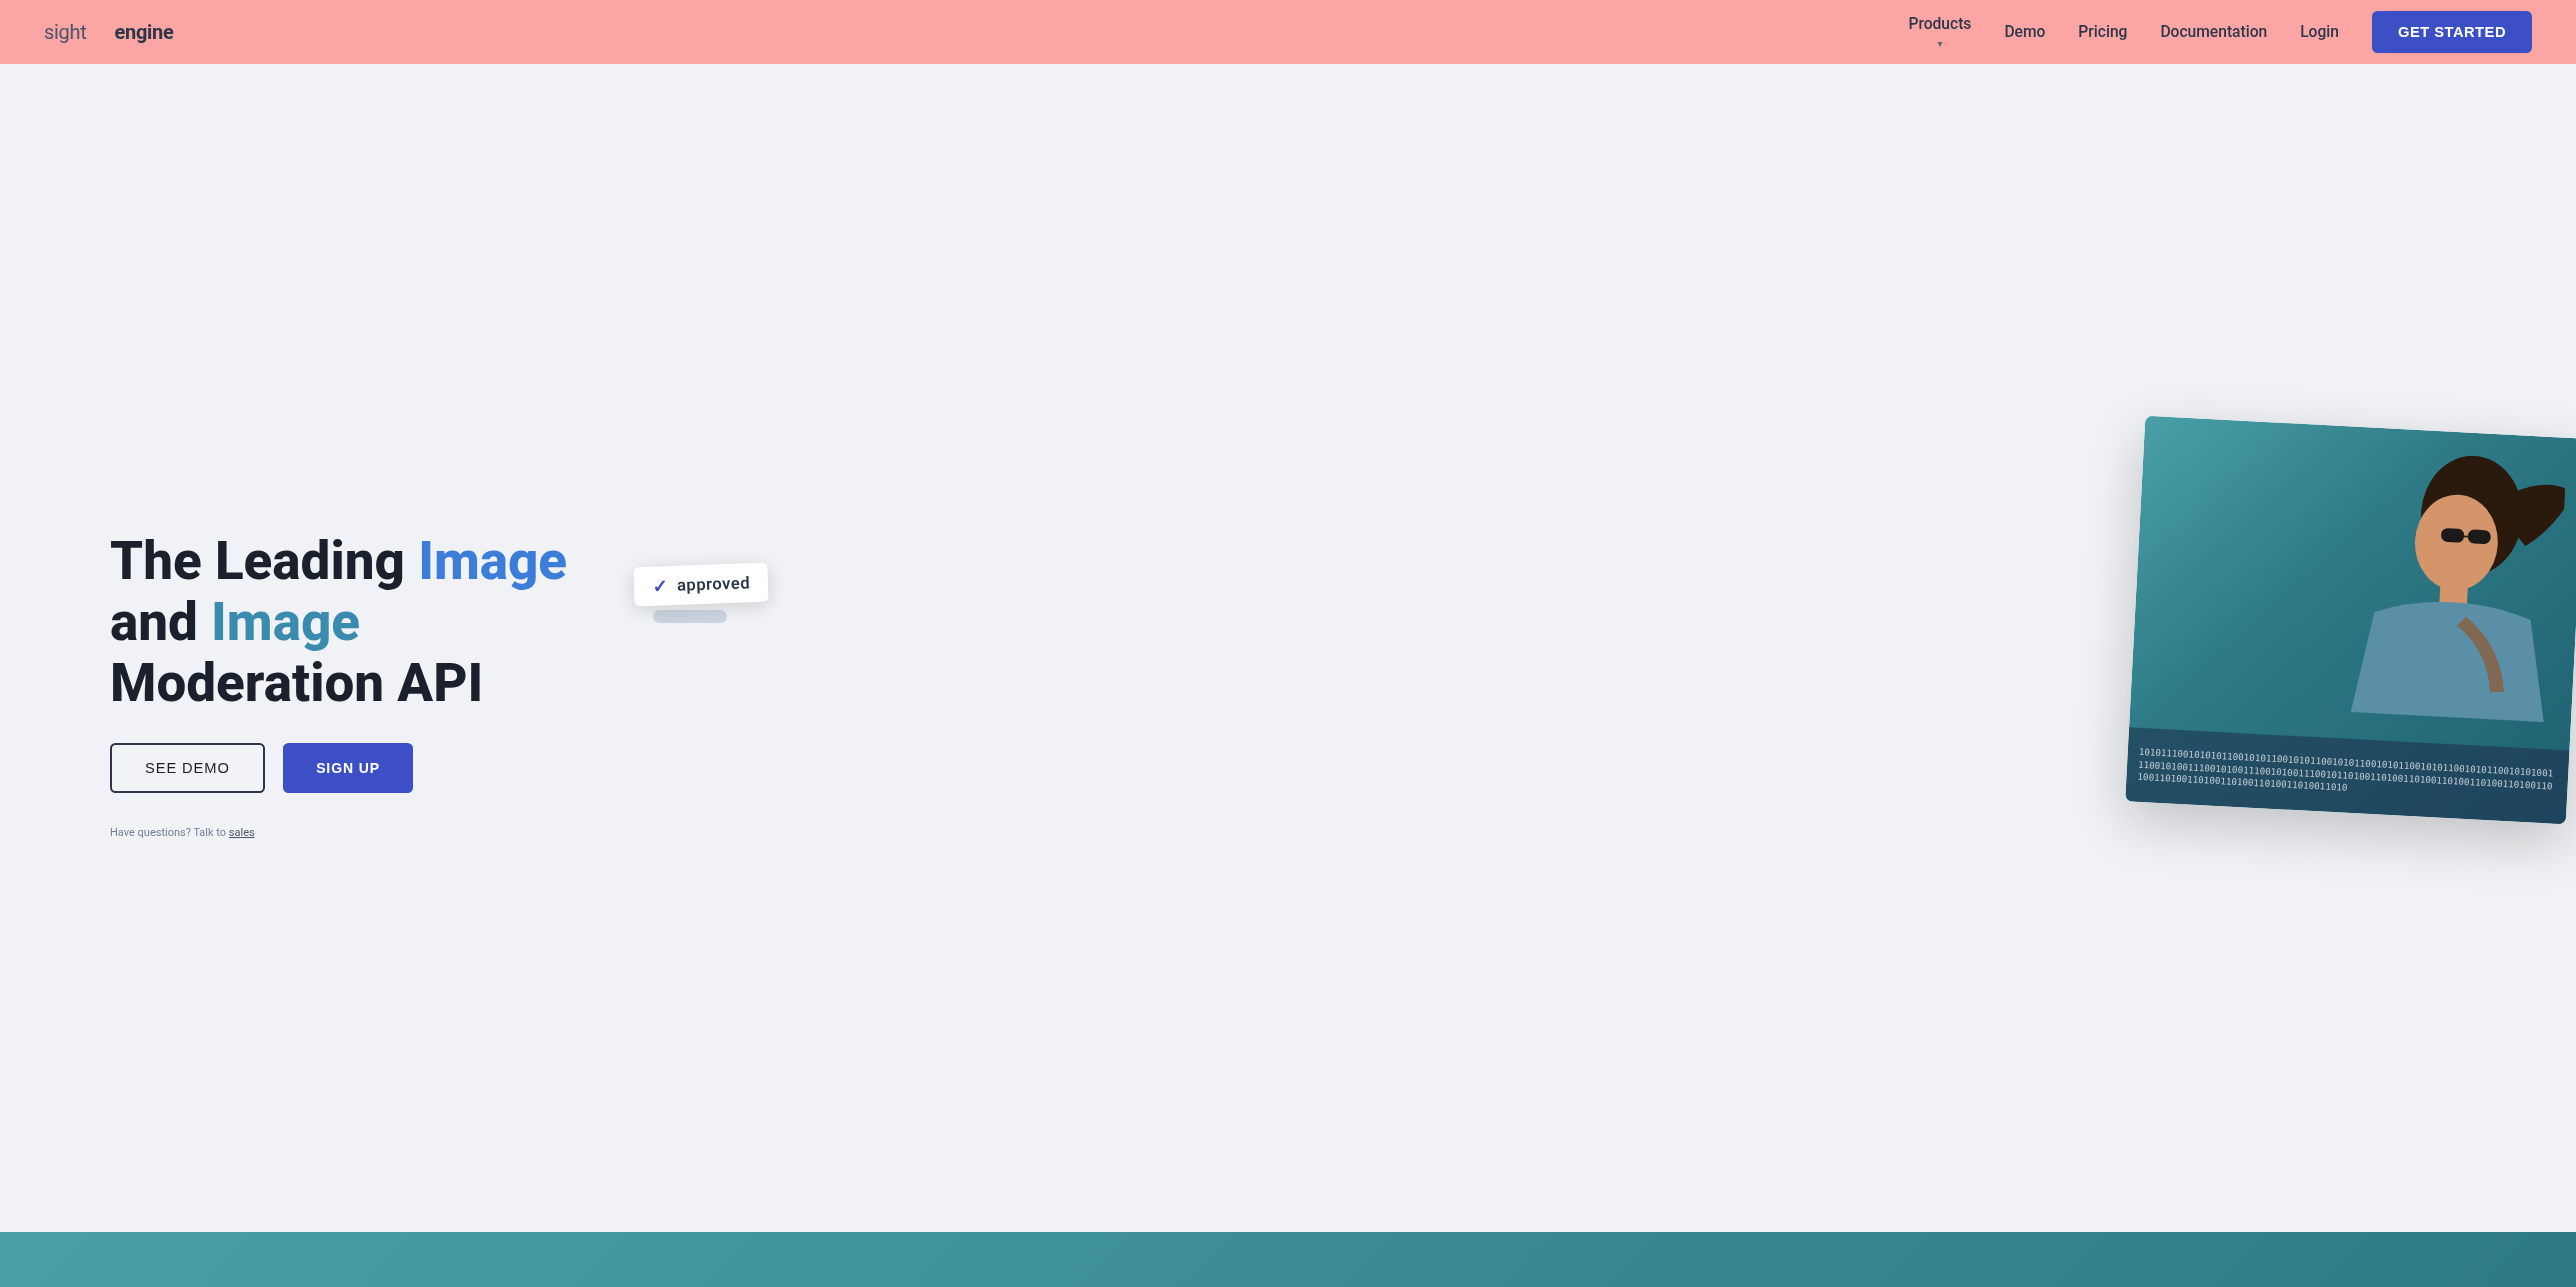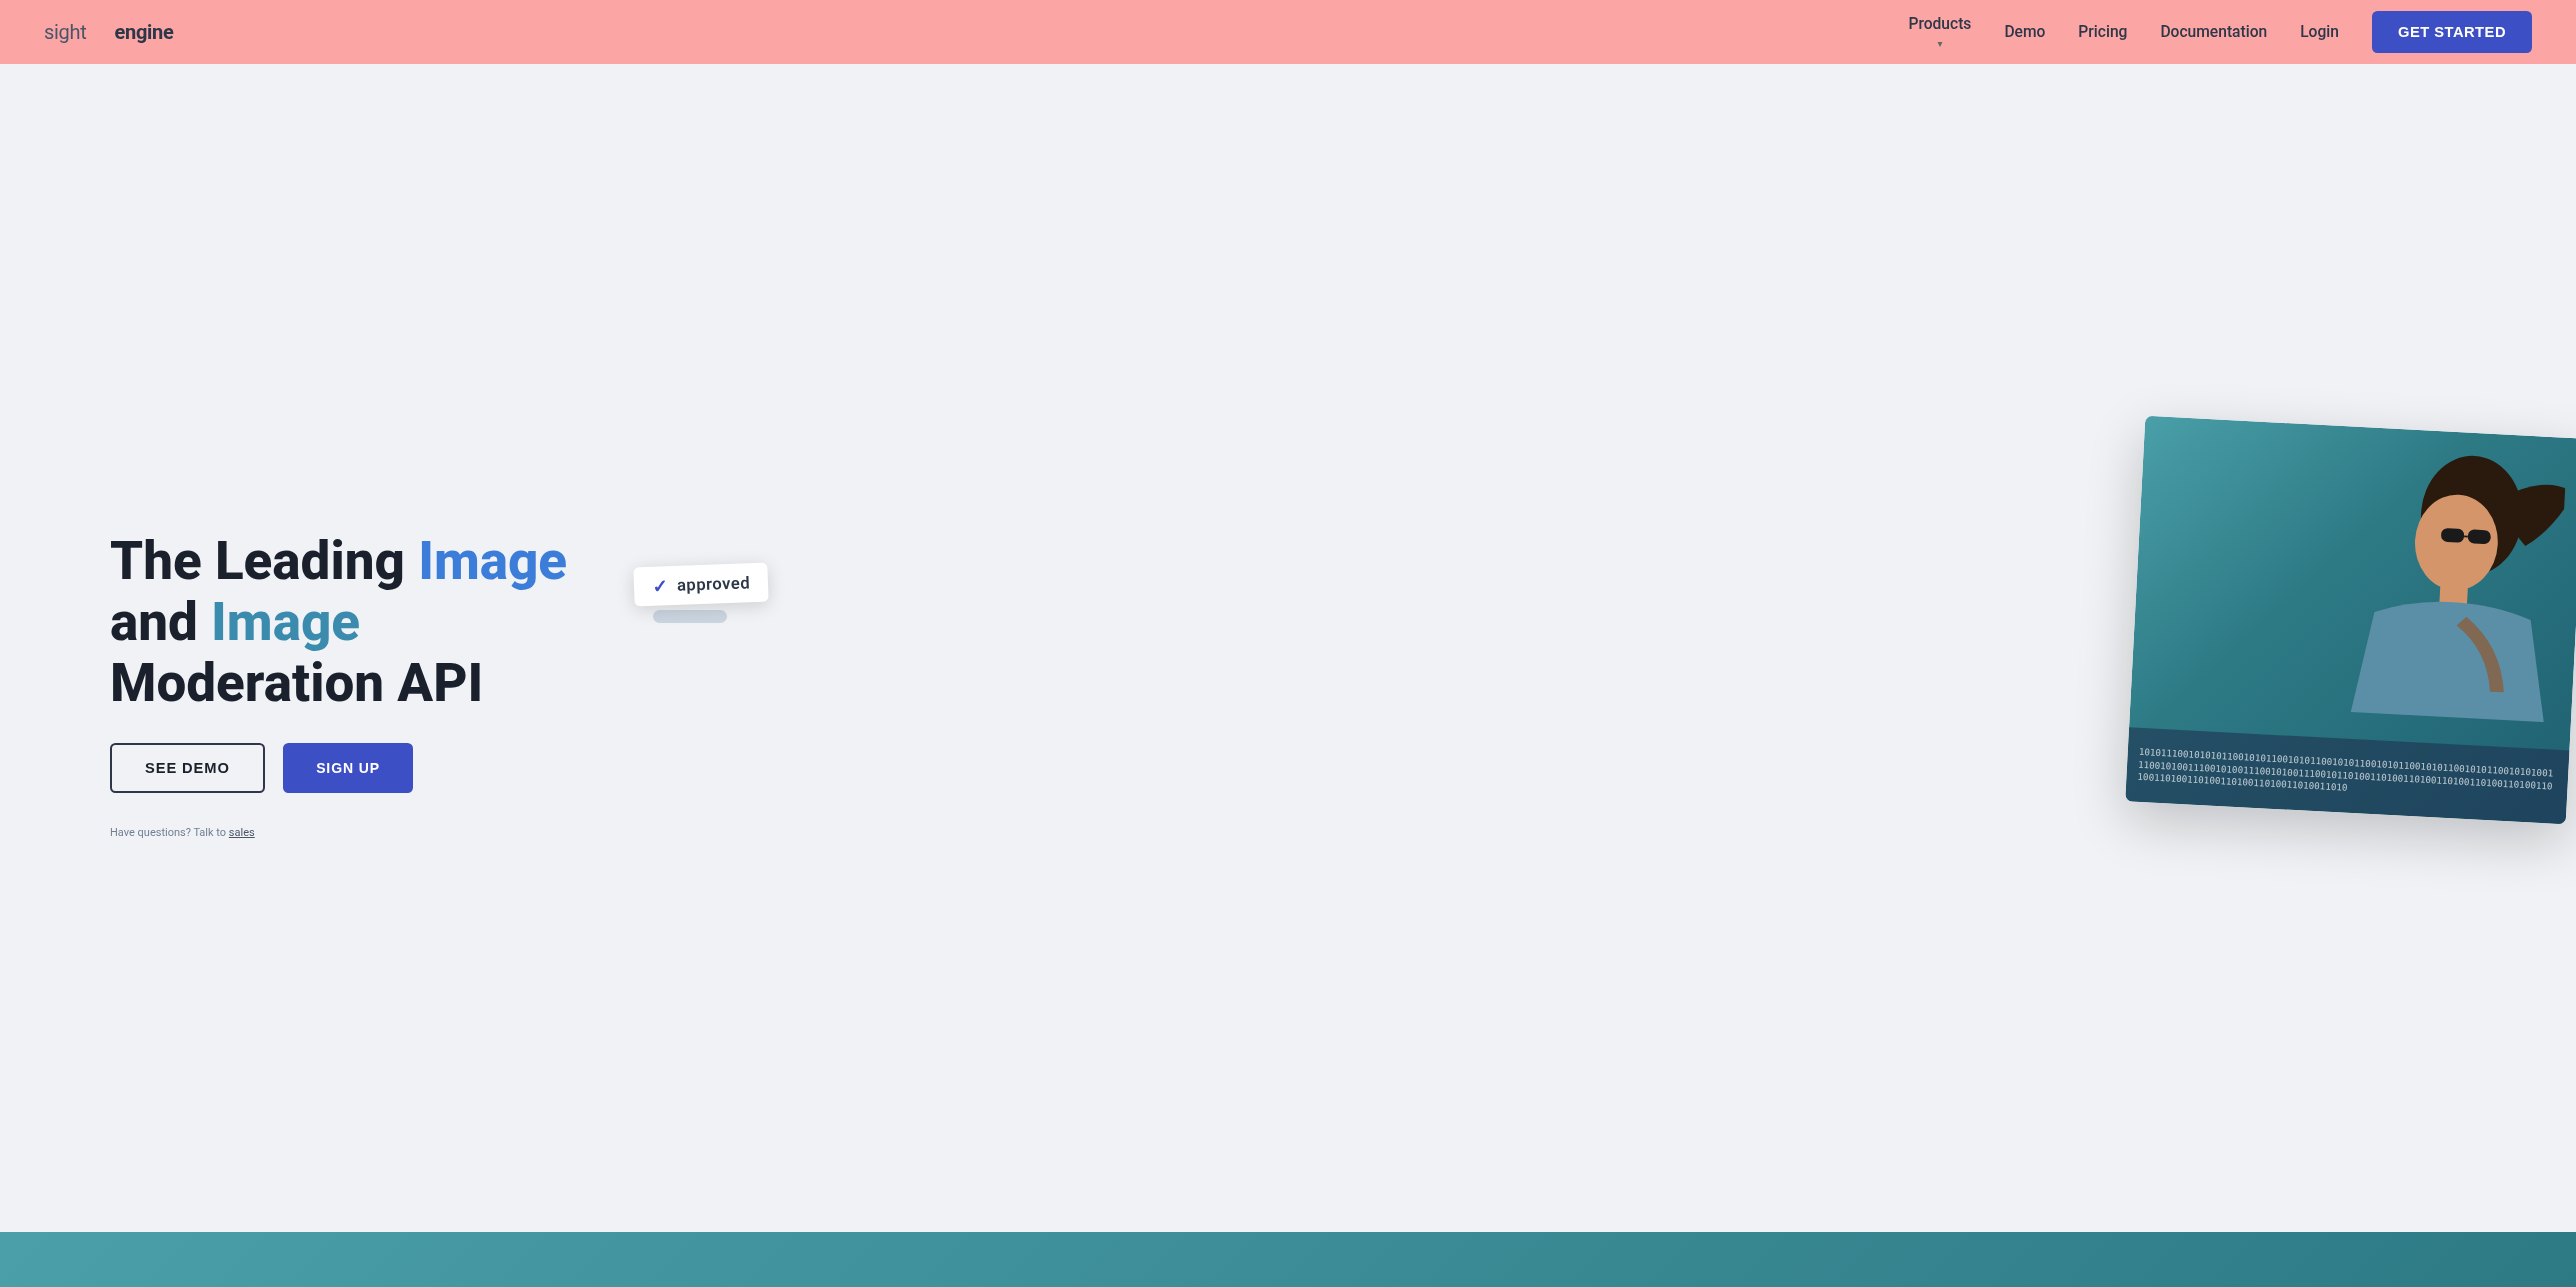--- a/index.html
+++ b/index.html
@@ -136,21 +136,21 @@
     .hero-buttons {
       display: flex;
       gap: 18.4px;
       margin-bottom: 33px;
     }
 
     .btn-see-demo {
       background-color: transparent;
       color: #1a202c;
       font-size: 14.7px;
-      font-weight: 700;
+      font-weight: 400;
       padding: 14.7px 33px;
       border: 2.3px solid #2d3748;
       border-radius: 5.5px;
       cursor: pointer;
       letter-spacing: 0.9px;
       text-transform: uppercase;
     }
 
     .btn-sign-up {
       background-color: #3d4fc4;

